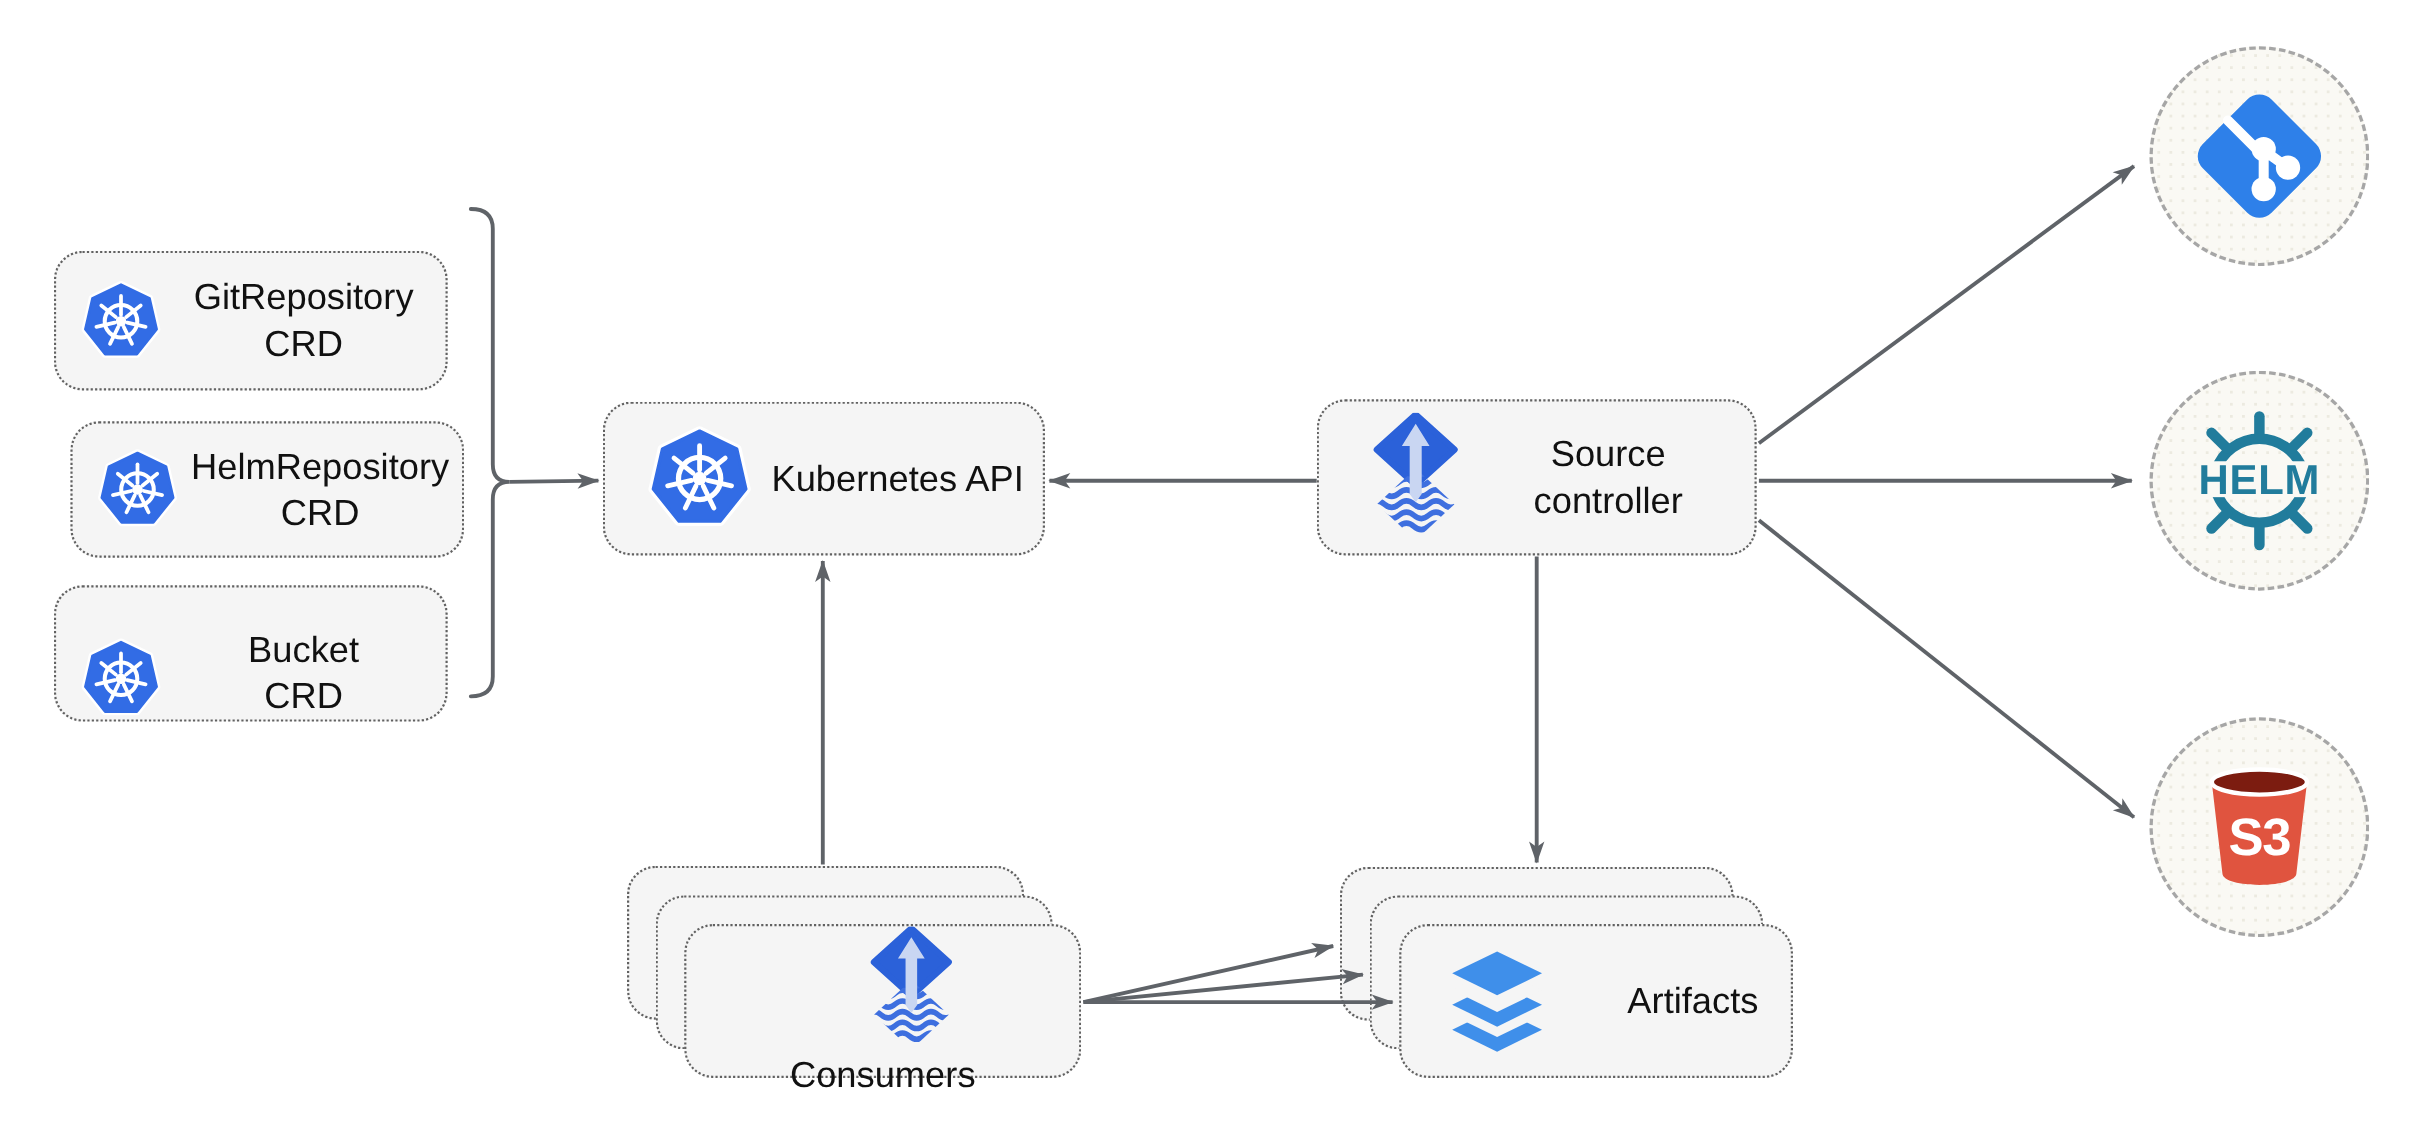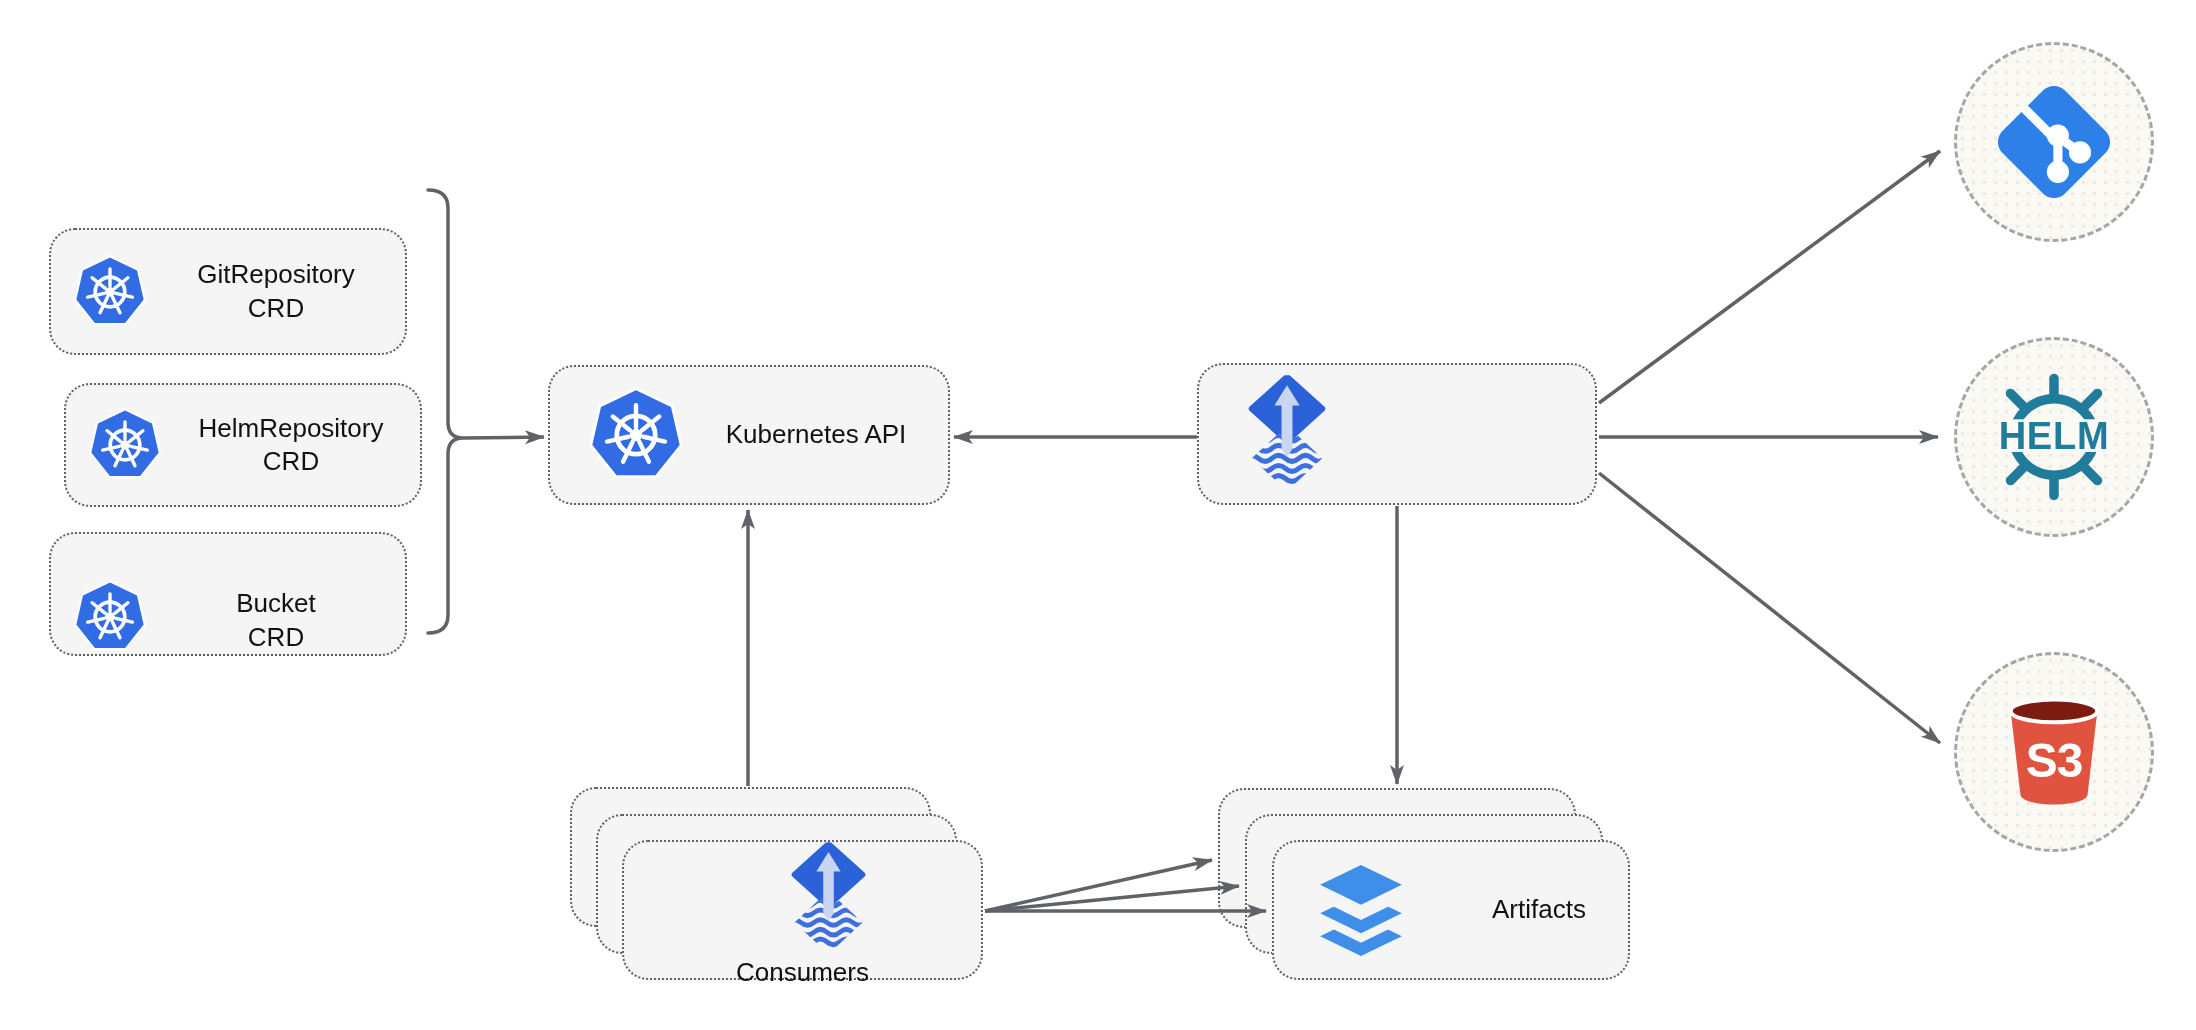--- a/index.html
+++ b/index.html
@@ -5,21 +5,21 @@
   html,body{margin:0;padding:0;background:#fff;}
   #canvas{
     position:relative;width:2196px;height:1030px;background:#ffffff;
     font-family:"Liberation Sans",sans-serif;overflow:hidden;
   }
   .node{
     position:absolute;background:#f5f5f5;border:2.5px dotted #616161;
     border-radius:26px;display:flex;align-items:center;box-sizing:border-box;
   }
   .node .label{
-    flex:1;text-align:center;font-size:26px;line-height:1.28;color:#111;
+    flex:1;text-align:center;font-size:33px;line-height:1.28;color:#111;
     white-space:pre-line;
   }
   .stackbox{
     position:absolute;background:#f5f5f5;border:2.5px dotted #616161;
     border-radius:26px;box-sizing:border-box;
   }
   .circle{
     position:absolute;width:200px;height:200px;border-radius:50%;
     background-color:#faf9f4;border:3px dashed #a6a6a6;box-sizing:border-box;
     display:flex;align-items:center;justify-content:center;
@@ -155,20 +155,22 @@
     <svg class="icon" style="margin-left:38px" width="96" height="96" viewBox="0 0 100 100">
         <use href="#sym-k8s"></use>
       </svg>
     <div class="label">Kubernetes API</div>
   </div>
 
   <div class="node" style="left:1197px;top:363px;width:400px;height:142px;">
     <svg class="icon" style="margin-left:46px" width="84" height="118" viewBox="0 0 100 140">
         <use href="#sym-flux"></use>
       </svg>
+    <div class="label">Source
+controller</div>
   </div>
 
   <div class="stackbox" style="left:570px;top:787px;width:361px;height:140px;"></div>
   <div class="stackbox" style="left:596px;top:814px;width:361px;height:140px;"></div>
   <div class="node" style="left:622px;top:840px;width:361px;height:140px;flex-direction:column;">
     <svg class="icon" style="margin-left:52px" width="81" height="114" viewBox="0 0 100 140">
         <use href="#sym-flux"></use>
       </svg>
     <div class="label">Consumers</div>
   </div>

